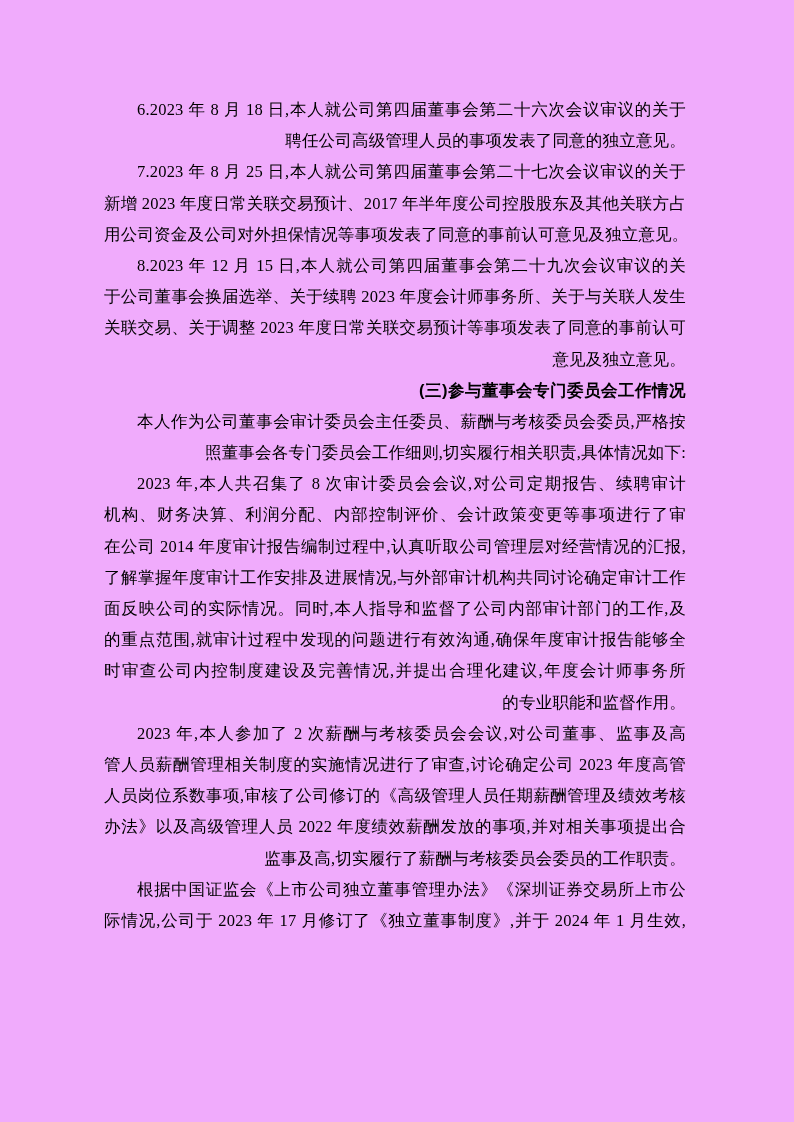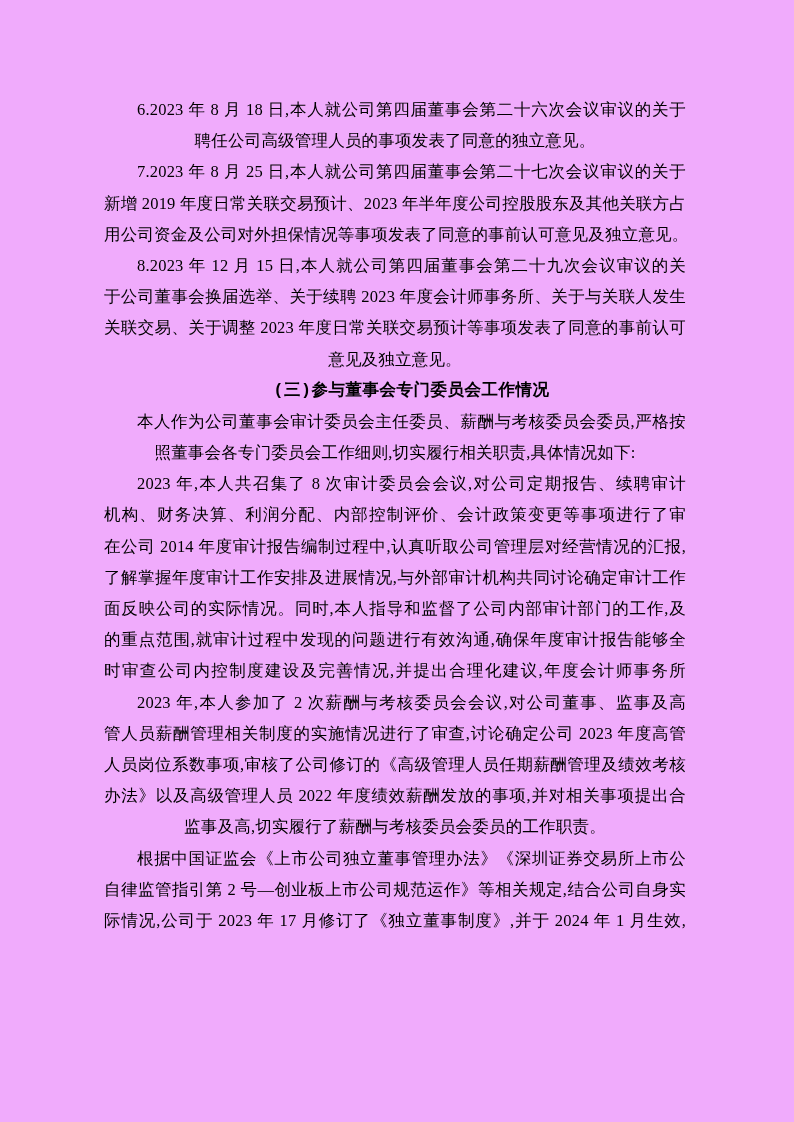--- a/index.html
+++ b/index.html
@@ -23,47 +23,47 @@
     width: 582px;
     font-size: 16.5px;
     line-height: 31.2px;
     letter-spacing: 0.2px;
   }
   .block { margin: 0; padding: 0; }
   .line {
     height: 31.2px;
     overflow: hidden;
     white-space: nowrap;
-    text-align: center;
+    text-align: right;
   }
   .line.just {
     white-space: normal;
     text-align: justify;
     text-align-last: justify;
     text-justify: inter-character;
   }
   .line.first { text-indent: 33px; }
   .block.heading .line {
     font-weight: 700;
-    font-family: Liberation Mono, monospace;
+    font-family: Liberation Sans, sans-serif;
     letter-spacing: 0.5px;
   }
 </style>
 </head>
 <body>
 
 <div class="page">
   <div class="doc-body">
       <div class="block paragraph">
         <div class="line first just">6.2023 年 8 月 18 日,本人就公司第四届董事会第二十六次会议审议的关于</div>
         <div class="line">聘任公司高级管理人员的事项发表了同意的独立意见。</div>
       </div>
       <div class="block paragraph">
         <div class="line first just">7.2023 年 8 月 25 日,本人就公司第四届董事会第二十七次会议审议的关于</div>
-        <div class="line just">新增 2019 年度日常关联交易预计、2023 年半年度公司控股股东及其他关联方占</div>
+        <div class="line just">新增 2023 年度日常关联交易预计、2017 年半年度公司控股股东及其他关联方占</div>
         <div class="line">用公司资金及公司对外担保情况等事项发表了同意的事前认可意见及独立意见。</div>
       </div>
       <div class="block paragraph">
         <div class="line first just">8.2023 年 12 月 15 日,本人就公司第四届董事会第二十九次会议审议的关</div>
         <div class="line just">于公司董事会换届选举、关于续聘 2023 年度会计师事务所、关于与关联人发生</div>
         <div class="line just">关联交易、关于调整 2023 年度日常关联交易预计等事项发表了同意的事前认可</div>
         <div class="line">意见及独立意见。</div>
       </div>
       <div class="block heading">
         <div class="line first">(三)参与董事会专门委员会工作情况</div>
@@ -73,27 +73,27 @@
         <div class="line">照董事会各专门委员会工作细则,切实履行相关职责,具体情况如下:</div>
       </div>
       <div class="block paragraph">
         <div class="line first just">2023 年,本人共召集了 8 次审计委员会会议,对公司定期报告、续聘审计</div>
         <div class="line just">机构、财务决算、利润分配、内部控制评价、会计政策变更等事项进行了审议。</div>
         <div class="line just">在公司 2014 年度审计报告编制过程中,认真听取公司管理层对经营情况的汇报,</div>
         <div class="line just">了解掌握年度审计工作安排及进展情况,与外部审计机构共同讨论确定审计工作</div>
         <div class="line just">面反映公司的实际情况。同时,本人指导和监督了公司内部审计部门的工作,及</div>
         <div class="line just">的重点范围,就审计过程中发现的问题进行有效沟通,确保年度审计报告能够全</div>
         <div class="line just">时审查公司内控制度建设及完善情况,并提出合理化建议,年度会计师事务所</div>
+        <div class="line">的专业职能和监督作用。</div>
       </div>
       <div class="block paragraph">
         <div class="line first just">2023 年,本人参加了 2 次薪酬与考核委员会会议,对公司董事、监事及高</div>
         <div class="line just">管人员薪酬管理相关制度的实施情况进行了审查,讨论确定公司 2023 年度高管</div>
         <div class="line just">人员岗位系数事项,审核了公司修订的《高级管理人员任期薪酬管理及绩效考核</div>
         <div class="line just">办法》以及高级管理人员 2022 年度绩效薪酬发放的事项,并对相关事项提出合</div>
         <div class="line">监事及高,切实履行了薪酬与考核委员会委员的工作职责。</div>
       </div>
       <div class="block paragraph">
         <div class="line first just">根据中国证监会《上市公司独立董事管理办法》《深圳证券交易所上市公司</div>
-        <div class="line just">自律监管指引第 2 号—创业板上市公司规范运作》等相关规定,结合公司自身实</div>
         <div class="line just">际情况,公司于 2023 年 17 月修订了《独立董事制度》,并于 2024 年 1 月生效,</div>
       </div>
     </div>
 </div>
 
 </body></html>

